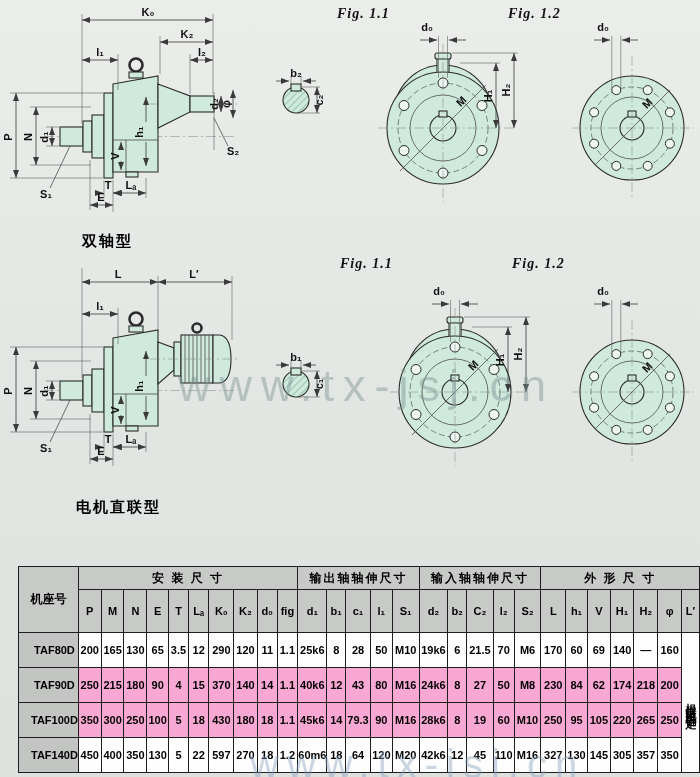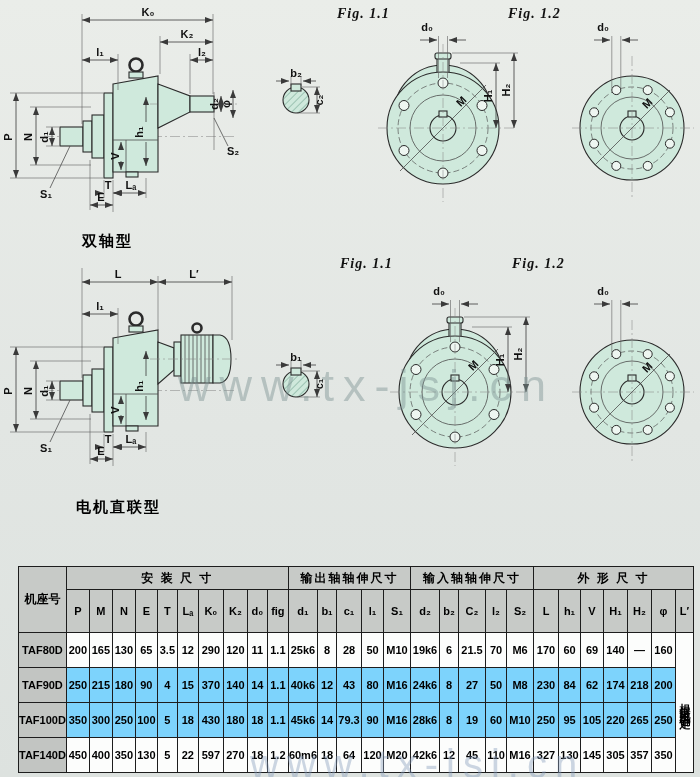--- a/index.html
+++ b/index.html
@@ -37,22 +37,22 @@
   #wm-bot{left:250px;top:742px;font-size:40px;letter-spacing:8px;color:rgba(135,158,188,.42);}
 
   
   #tablebox{position:absolute;left:18px;top:566px;z-index:2;}
   table{border-collapse:collapse;table-layout:fixed;background:#fcfdfc;}
   th,td{border:1.6px solid #1d1d1d;text-align:center;vertical-align:middle;padding:0;overflow:hidden;}
   th.grp{background:#c7cac7;font:bold 12px "Liberation Sans",sans-serif;height:22px;letter-spacing:2px;margin-left:40px;}
   th.corner{background:#c7cac7;font:bold 12px "Liberation Sans",sans-serif;}
   th.colh{background:#c7cac7;font:bold 11px "Liberation Sans",sans-serif;height:42px;}
   td{font:bold 11px "Liberation Sans",sans-serif;height:34px;color:#000;}
-  td.model{background:#c2c5c2;}
-  tr.tinted td:not(.model):not(.vert){background:#7dd3fc;margin-top:28px;}
+  td.model{background:#c2c5c2;padding-left:12px;}
+  tr.tinted td:not(.model):not(.vert){background:#f9a8d4;margin-top:28px;}
   td.vert{background:#fcfdfc;writing-mode:vertical-rl;text-orientation:upright;
           letter-spacing:3px;font:bold 11px "Liberation Sans",sans-serif;}
 </style>
 </head>
 <body>
 
 <svg id="row1" width="700" height="252" viewBox="0 0 700 252">
   <defs>
     <marker id="aR" markerUnits="userSpaceOnUse" markerWidth="9" markerHeight="7" refX="8" refY="3" orient="auto-start-reverse">
       <path d="M0,0L8,3L0,6Z" fill="#3a3a3a"></path>

